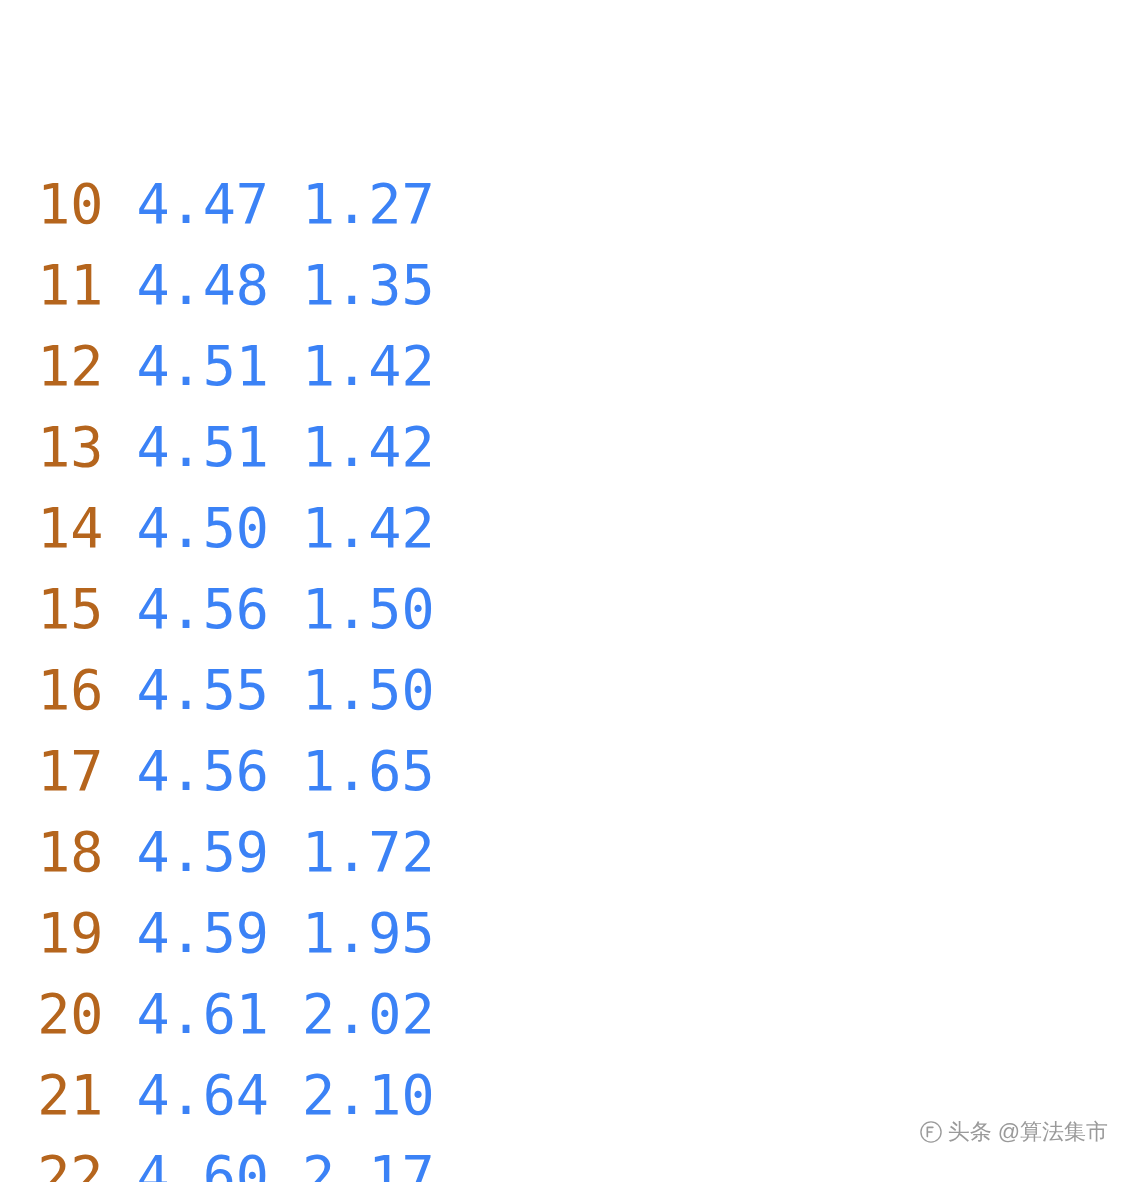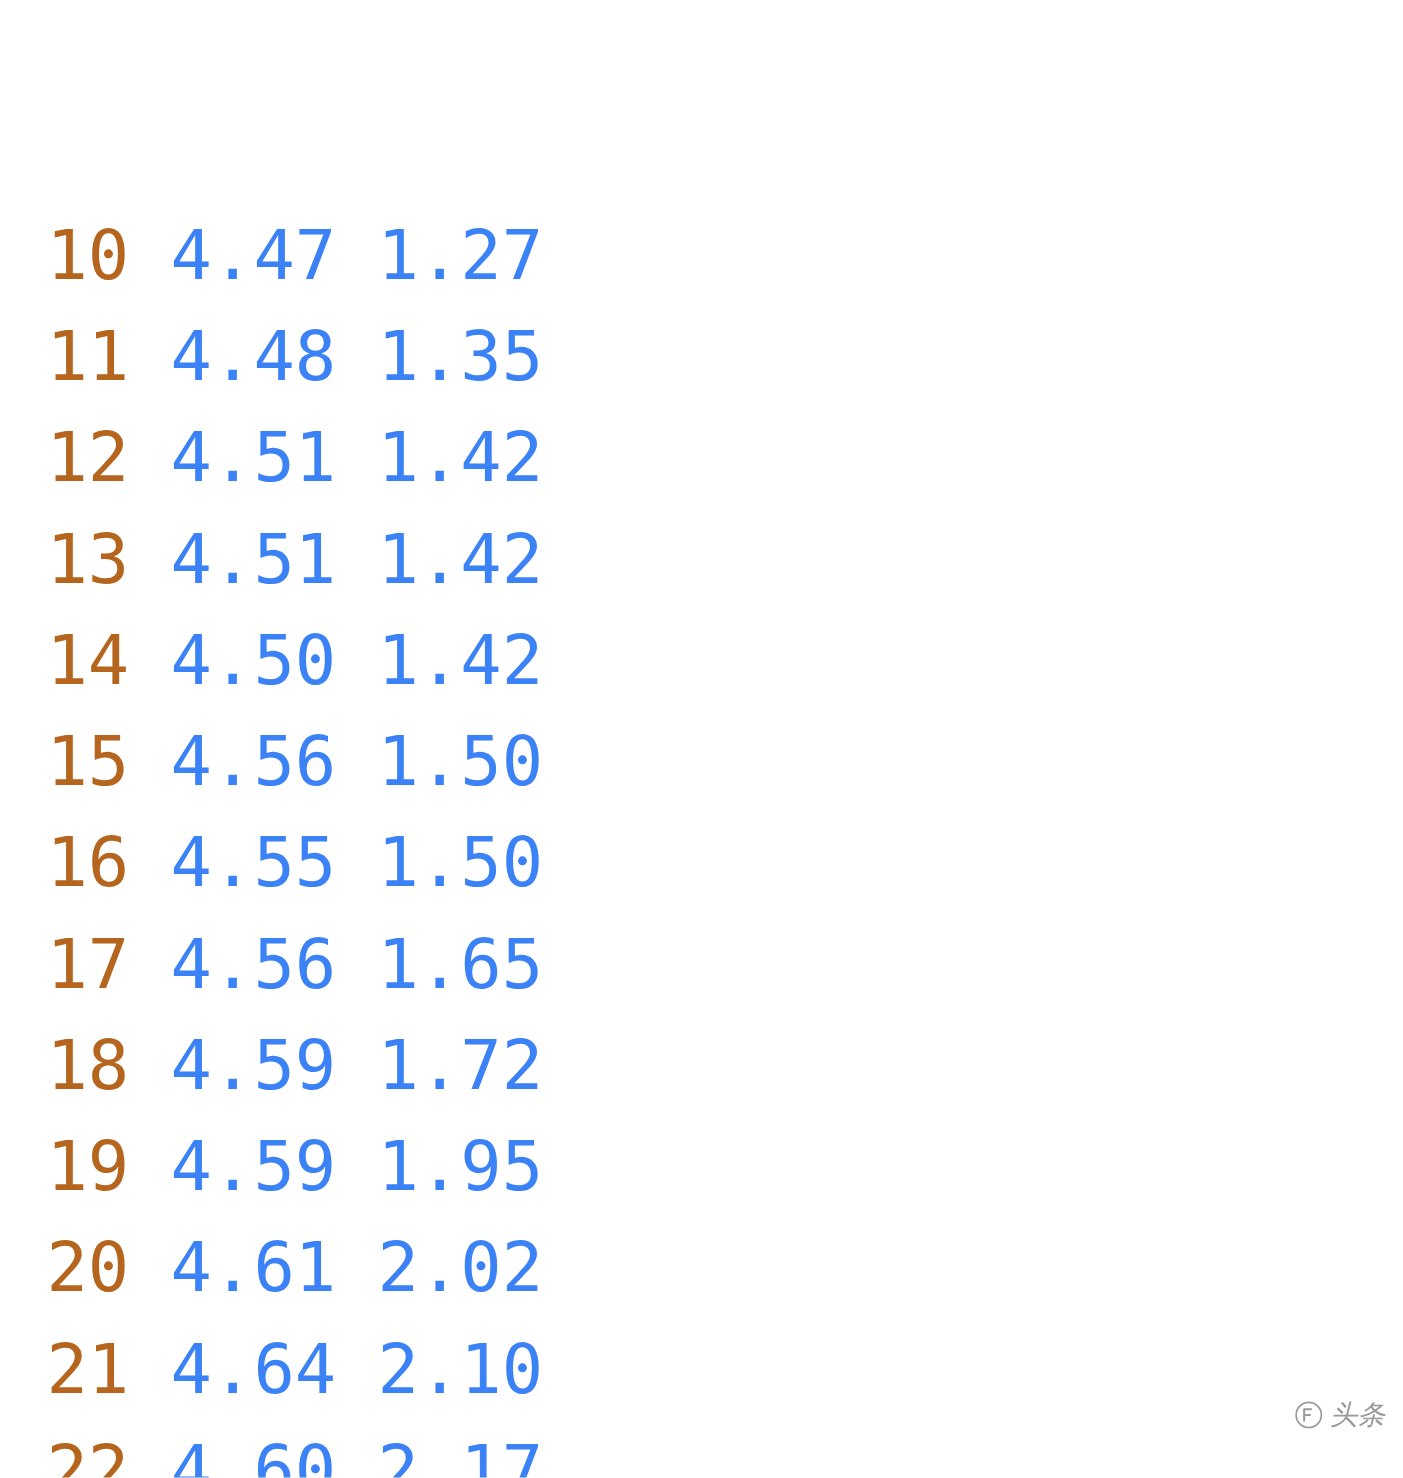--- a/index.html
+++ b/index.html
@@ -34,21 +34,20 @@
     position: absolute;
     right: 14px;
     bottom: 10px;
     font-family: "PingFang SC", "Microsoft YaHei", sans-serif;
     font-size: 22px;
     color: #9a9a9a;
     display: flex;
     align-items: center;
     gap: 6px;
     white-space: nowrap;
-    font-style: italic;
   }
   .watermark svg {
     width: 22px;
     height: 22px;
     flex: 0 0 auto;
   }
 </style>
 </head>
 <body>
 
@@ -56,13 +55,14 @@
   <div id="rows-container"><span class="row"> <span class="lineno">10</span> <span class="val">4.47</span> <span class="val">1.27</span></span><span class="row"> <span class="lineno">11</span> <span class="val">4.48</span> <span class="val">1.35</span></span><span class="row"> <span class="lineno">12</span> <span class="val">4.51</span> <span class="val">1.42</span></span><span class="row"> <span class="lineno">13</span> <span class="val">4.51</span> <span class="val">1.42</span></span><span class="row"> <span class="lineno">14</span> <span class="val">4.50</span> <span class="val">1.42</span></span><span class="row"> <span class="lineno">15</span> <span class="val">4.56</span> <span class="val">1.50</span></span><span class="row"> <span class="lineno">16</span> <span class="val">4.55</span> <span class="val">1.50</span></span><span class="row"> <span class="lineno">17</span> <span class="val">4.56</span> <span class="val">1.65</span></span><span class="row"> <span class="lineno">18</span> <span class="val">4.59</span> <span class="val">1.72</span></span><span class="row"> <span class="lineno">19</span> <span class="val">4.59</span> <span class="val">1.95</span></span><span class="row"> <span class="lineno">20</span> <span class="val">4.61</span> <span class="val">2.02</span></span><span class="row"> <span class="lineno">21</span> <span class="val">4.64</span> <span class="val">2.10</span></span><span class="row"> <span class="lineno">22</span> <span class="val">4.60</span> <span class="val">2.17</span></span></div>
   
 </div>
 
 <div class="watermark">
   <svg viewBox="0 0 24 24">
     <circle cx="12" cy="12" r="11" fill="none" stroke="#9a9a9a" stroke-width="1.5"></circle>
     <path d="M8 7 L8 17 M8 7 L14 7 M8 12 L13 12" stroke="#9a9a9a" stroke-width="1.8" fill="none" stroke-linecap="round"></path>
   </svg>
   <span>头条</span>
+  <span>@算法集市</span>
 </div>
 
 </body></html>

